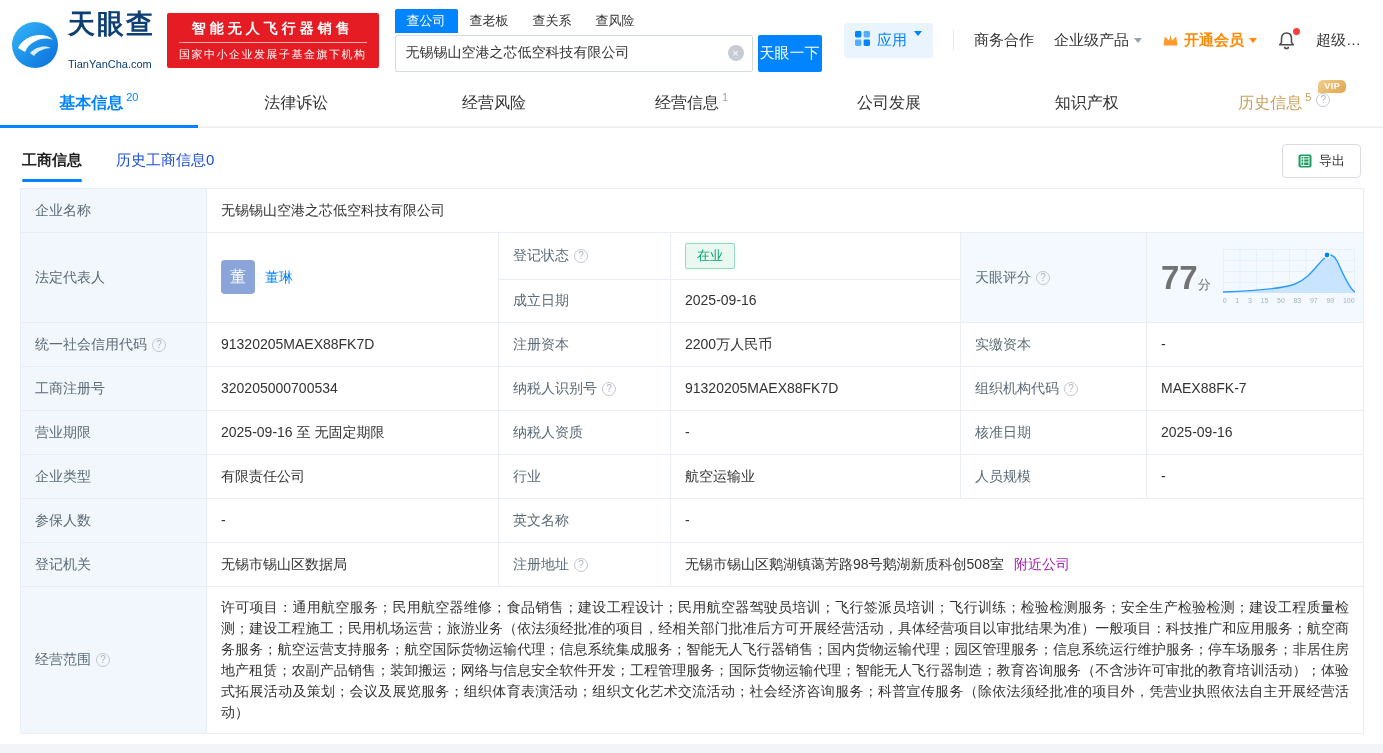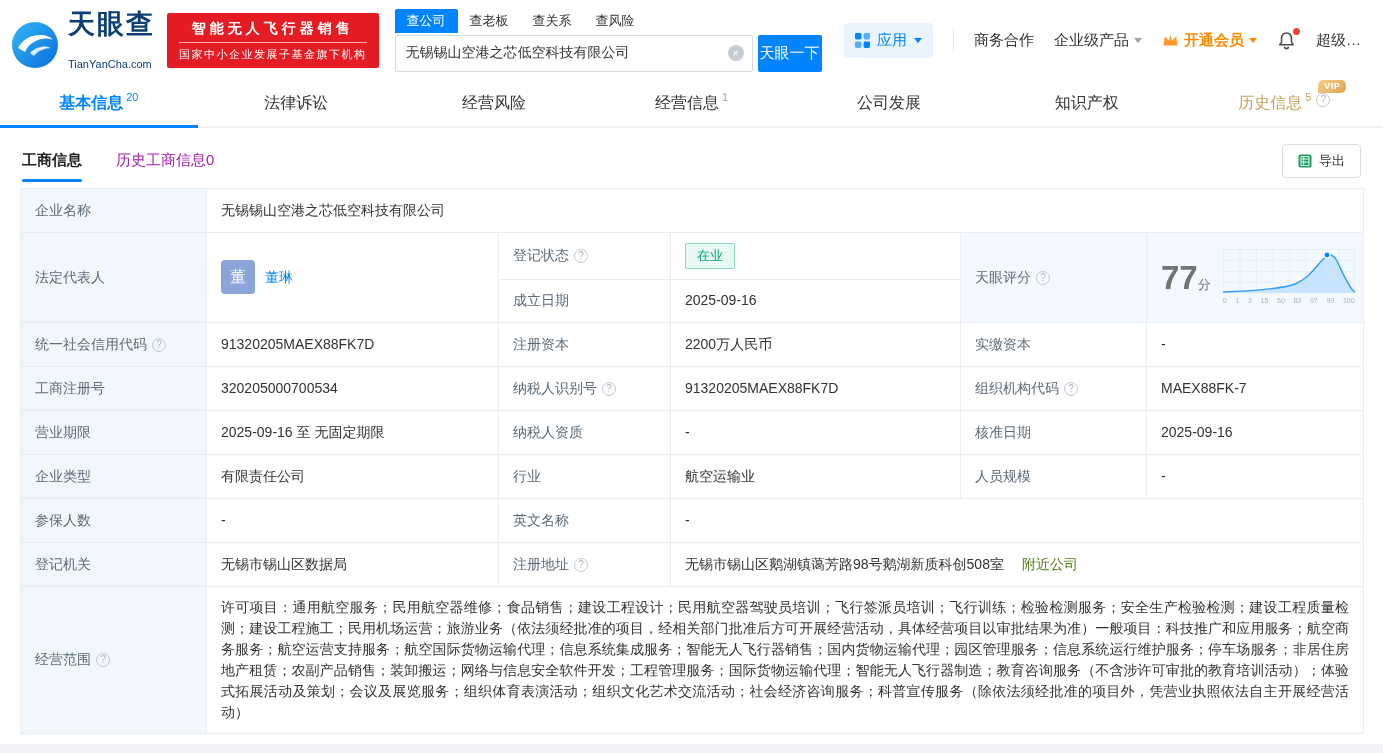--- a/index.html
+++ b/index.html
@@ -26,21 +26,21 @@
   .search-tab { font-size:13px; padding:3px 12px; color:#333; cursor:pointer; border-radius:2px 2px 0 0; }
   .search-tab.active { background:#0084ff; color:#fff; }
   .search-row { display:flex; align-items:center; }
   .search-input-wrap { position:relative; width:358px; }
   .search-input { width:100%; height:37px; border:1px solid #d4dae2; padding:0 32px 0 10px; font-size:14px; color:#333; outline:none; font-family:inherit; border-radius:2px; }
   .clear-icon { position:absolute; right:9px; top:50%; transform:translateY(-50%); width:16px; height:16px; border-radius:50%; background:#c7ccd4; color:#fff; font-size:11px; line-height:16px; text-align:center; cursor:pointer; }
   .clear-icon::after { content:"×"; }
   .search-btn { width:64px; height:37px; background:#0084ff; color:#fff; border:none; font-size:15px; margin-left:5px; cursor:pointer; border-radius:2px; font-family:inherit; }
 
   .top-right { margin-left:auto; display:flex; align-items:center; gap:20px; font-size:15px; flex-shrink:0; }
-  .app-pill { display:flex; align-items:center; gap:7px; background:#e9f4ff; color:#0084ff; padding:8px 11px; border-radius:4px; cursor:pointer; }
+  .app-pill { display:flex; align-items:flex-start; gap:7px; background:#e9f4ff; color:#0084ff; padding:8px 11px; border-radius:4px; cursor:pointer; }
   .caret { width:0; height:0; border-left:4px solid transparent; border-right:4px solid transparent; border-top:5px solid currentColor; display:inline-block; }
   .vdivider { width:1px; height:20px; background:#e3e6ea; }
   .nav-item { color:#333; cursor:pointer; display:flex; align-items:center; gap:5px; }
   .vip-nav { color:#ff8a00; font-weight:bold; }
   .bell-wrap { position:relative; cursor:pointer; display:flex; }
   .red-dot { position:absolute; top:-3px; right:-4px; width:7px; height:7px; background:#f53f3f; border-radius:50%; }
 
   
   .main-tabs { display:flex; height:48px; border-bottom:1px solid #ebedf0; box-shadow:0 -1px 0 #f4f4f4 inset; }
   .tab { flex:1; display:flex; align-items:center; justify-content:center; font-size:16px; color:#333; cursor:pointer; position:relative; }
@@ -51,21 +51,21 @@
   .tab.active sup { color:#0084ff; }
   .tab.gold { color:#c9a15c; }
   .tab.gold sup { color:#c9a15c; }
   .vip-ribbon { position:absolute; top:-13px; right:-16px; background:linear-gradient(135deg,#f3cf8e,#dfa54c); color:#fff; font-size:9px; font-weight:bold; padding:1px 6px 2px; border-radius:5px 5px 5px 0; letter-spacing:.5px; }
 
   .help-icon { display:inline-block; width:14px; height:14px; border:1px solid #c3c8cf; border-radius:50%; color:#aeb4bd; font-size:10px; line-height:12px; text-align:center; margin-left:5px; vertical-align:1px; cursor:pointer; flex-shrink:0; }
   .help-icon::after { content:"?"; }
 
   
   .subtab-bar { display:flex; align-items:center; padding:18px 22px 0; height:58px; }
-  .subtab { font-size:15px; color:#a21caf; margin-right:34px; cursor:pointer; position:relative; padding-bottom:12px; }
+  .subtab { font-size:15px; color:#1d4ed8; margin-right:34px; cursor:pointer; position:relative; padding-bottom:12px; }
   .subtab.active { color:#222; font-weight:bold; }
   .subtab.active::after { content:""; position:absolute; bottom:0; left:0; width:100%; height:3px; background:#0084ff; border-radius:2px; }
   .export-btn { margin-left:auto; display:flex; align-items:center; gap:7px; border:1px solid #d9dde3; border-radius:4px; padding:7px 15px; font-size:13px; color:#333; background:#fff; cursor:pointer; margin-bottom:10px; font-family:inherit; }
 
   
   .info { width:1343px; margin:2px 20px 0; border-collapse:collapse; table-layout:fixed; }
   .info td { border:1px solid #e9eef4; font-size:14px; padding:10px 14px; color:#333; vertical-align:middle; word-break:break-all; line-height:1.5; }
   td.lbl { background:#f2f7fd; color:#5c6b77; }
   td.mlbl { color:#5c6b77; }
   td.score-bg { background:#f3f9ff; }
@@ -77,21 +77,21 @@
   .legal-name { color:#0084ff; font-size:14px; }
 
   .status-badge { display:inline-block; color:#00a870; background:#e9f8f1; border:1px solid #94d9bd; font-size:13px; padding:2px 11px; border-radius:2px; }
 
   .score-cell { display:flex; align-items:center; gap:12px; }
   .score-num { color:#737373; font-size:33px; font-weight:bold; line-height:1; white-space:nowrap; }
   .score-unit { font-size:13px; font-weight:normal; }
   .score-chart { display:flex; flex-direction:column; }
   .score-ticks { display:flex; justify-content:space-between; font-size:7px; color:#a3b4c4; width:132px; margin-top:1px; }
 
-  .addr-link { color:#4d7c0f; margin-left:18px; white-space:nowrap; }
+  .addr-link { color:#a21caf; margin-left:10px; white-space:nowrap; }
   .scope-text { line-height:2.0; text-align:justify; }
   .scope-label-cell { }
 
   .bottom-strip { width:100%; height:13px; background:#f2f4f7; margin-top:10px; }
 </style>
 </head>
 <body>
 
 <header class="topbar">
   <div class="logo">

